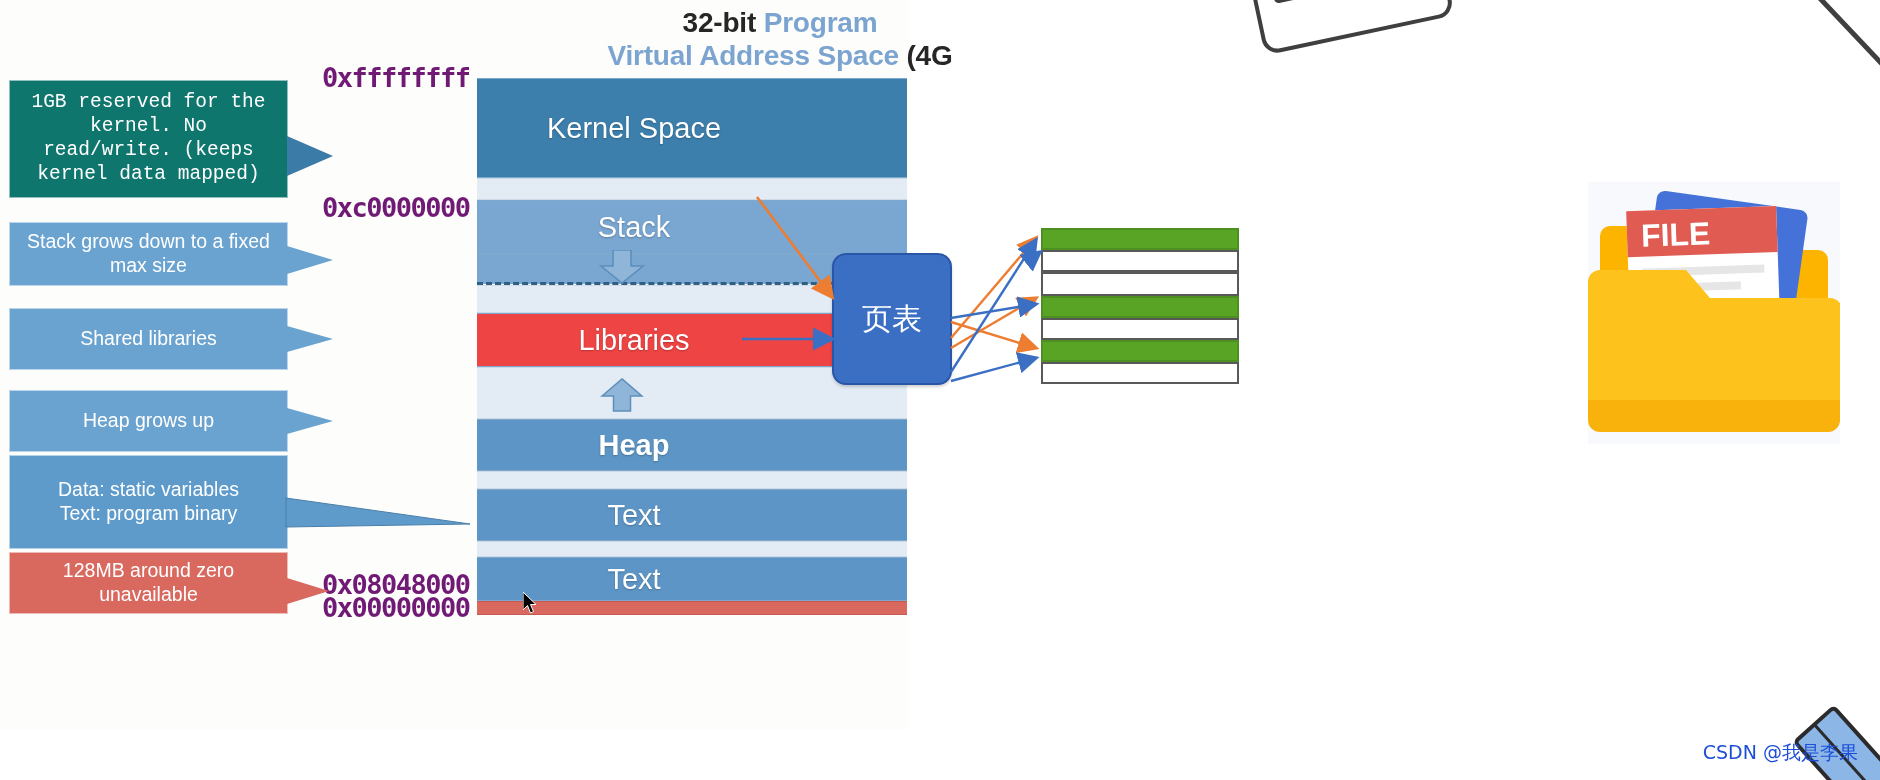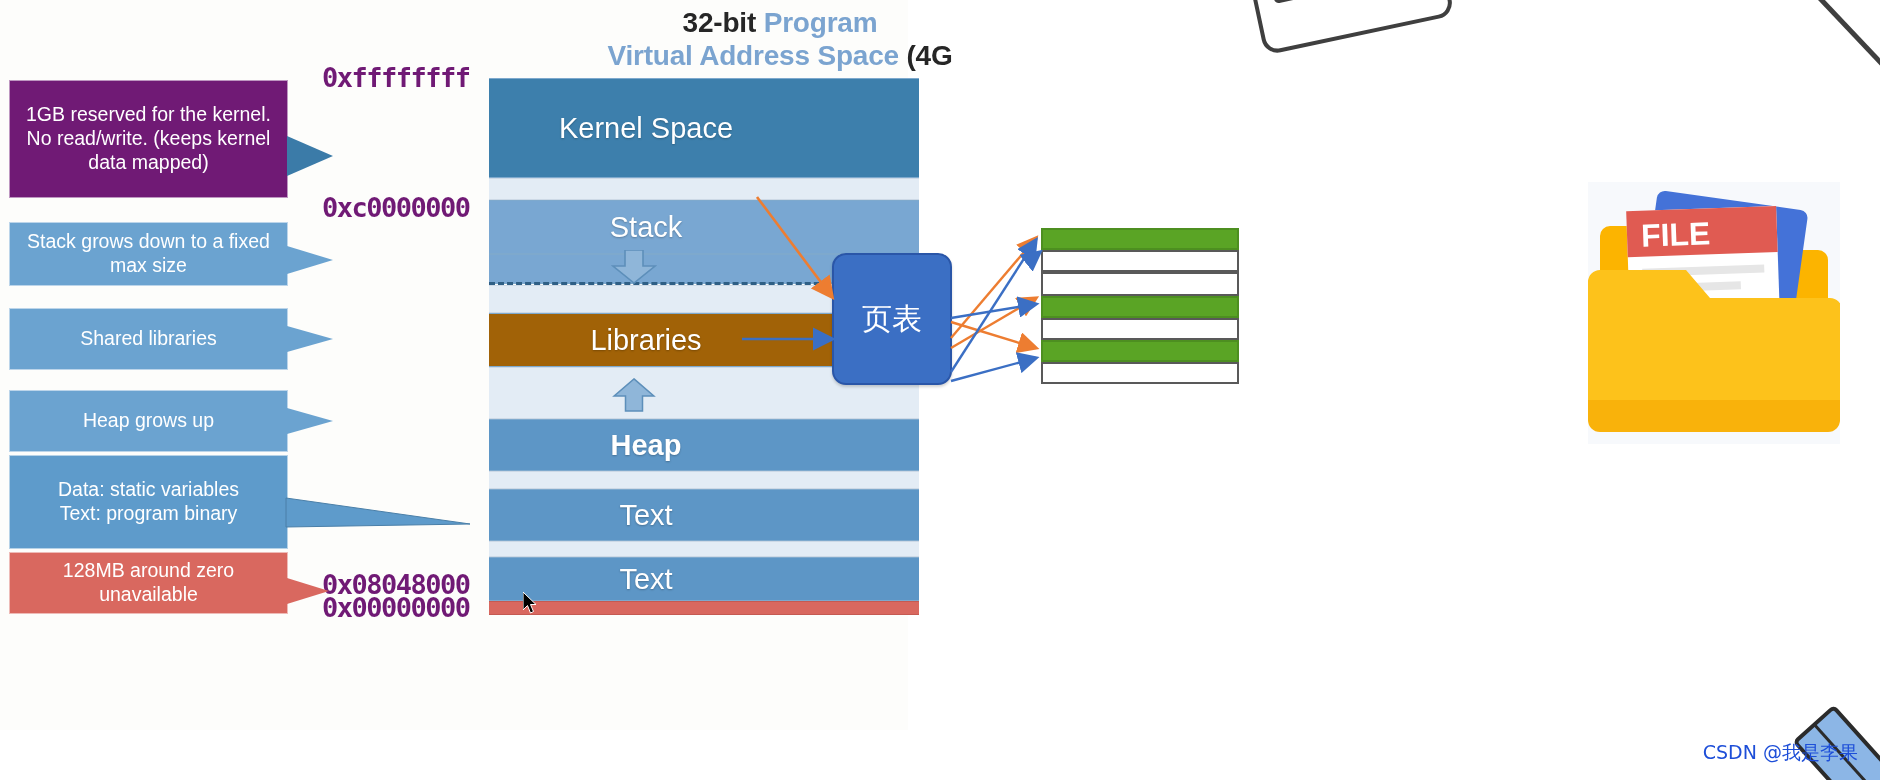--- a/index.html
+++ b/index.html
@@ -56,21 +56,21 @@
     color: #ffffff;
     display: flex;
     align-items: center;
     justify-content: center;
     text-align: center;
     line-height: 1.22;
     font-size: 19.5px;
     padding: 4px 10px;
     border: 1px solid rgba(255,255,255,0.55);
   }
-  .callout.dark   { background: #701a75; }
+  .callout.dark   { background: #0f766e; font-family: Liberation Mono, monospace; }
   .callout.mid    { background: #6ba3d0; }
   .callout.mid2   { background: #5e9bcb; }
   .callout.red    { background: #d9685f; }
 
   
   .tail {
     position: absolute;
     width: 0; height: 0;
     border-style: solid;
   }
@@ -87,41 +87,40 @@
   }
 
   
   #memcol {
     position: absolute;
     left: 477px;
     top: 78px;
     width: 430px;
     height: 630px;
     overflow: hidden;
-    margin-left: 12px;
   }
   .band {
     position: absolute;
     left: 0;
     width: 430px;
     box-sizing: border-box;
     display: flex;
     align-items: center;
     justify-content: center;
     color: #ffffff;
     font-size: 29px;
     text-shadow: 0 1px 2px rgba(0,0,0,0.25);
     border-top: 1px solid #7ea9cd;
     border-bottom: 1px solid #7ea9cd;
   }
   .band.kernel { background: #3d7fac; }
   .band.gap    { background: #e3ecf5; border-color:#cdd9e6; }
   .band.stack  { background: #79a7d2; }
   .band.sub    { background: #79a7d2; }
-  .band.lib    { background: #a16207; }
+  .band.lib    { background: #ef4444; }
   .band.heap   { background: #5d96c6; font-weight: bold; }
   .band.data   { background: #5d96c6; }
   .band.text   { background: #5d96c6; }
   .band.red    { background: #d9685f; border-color:#c55a52; }
   .band-label  { transform: translateX(-58px); }
 
   .dashline {
     position: absolute;
     left: 0; width: 430px;
     border-top: 3px dashed #2f5f85;

